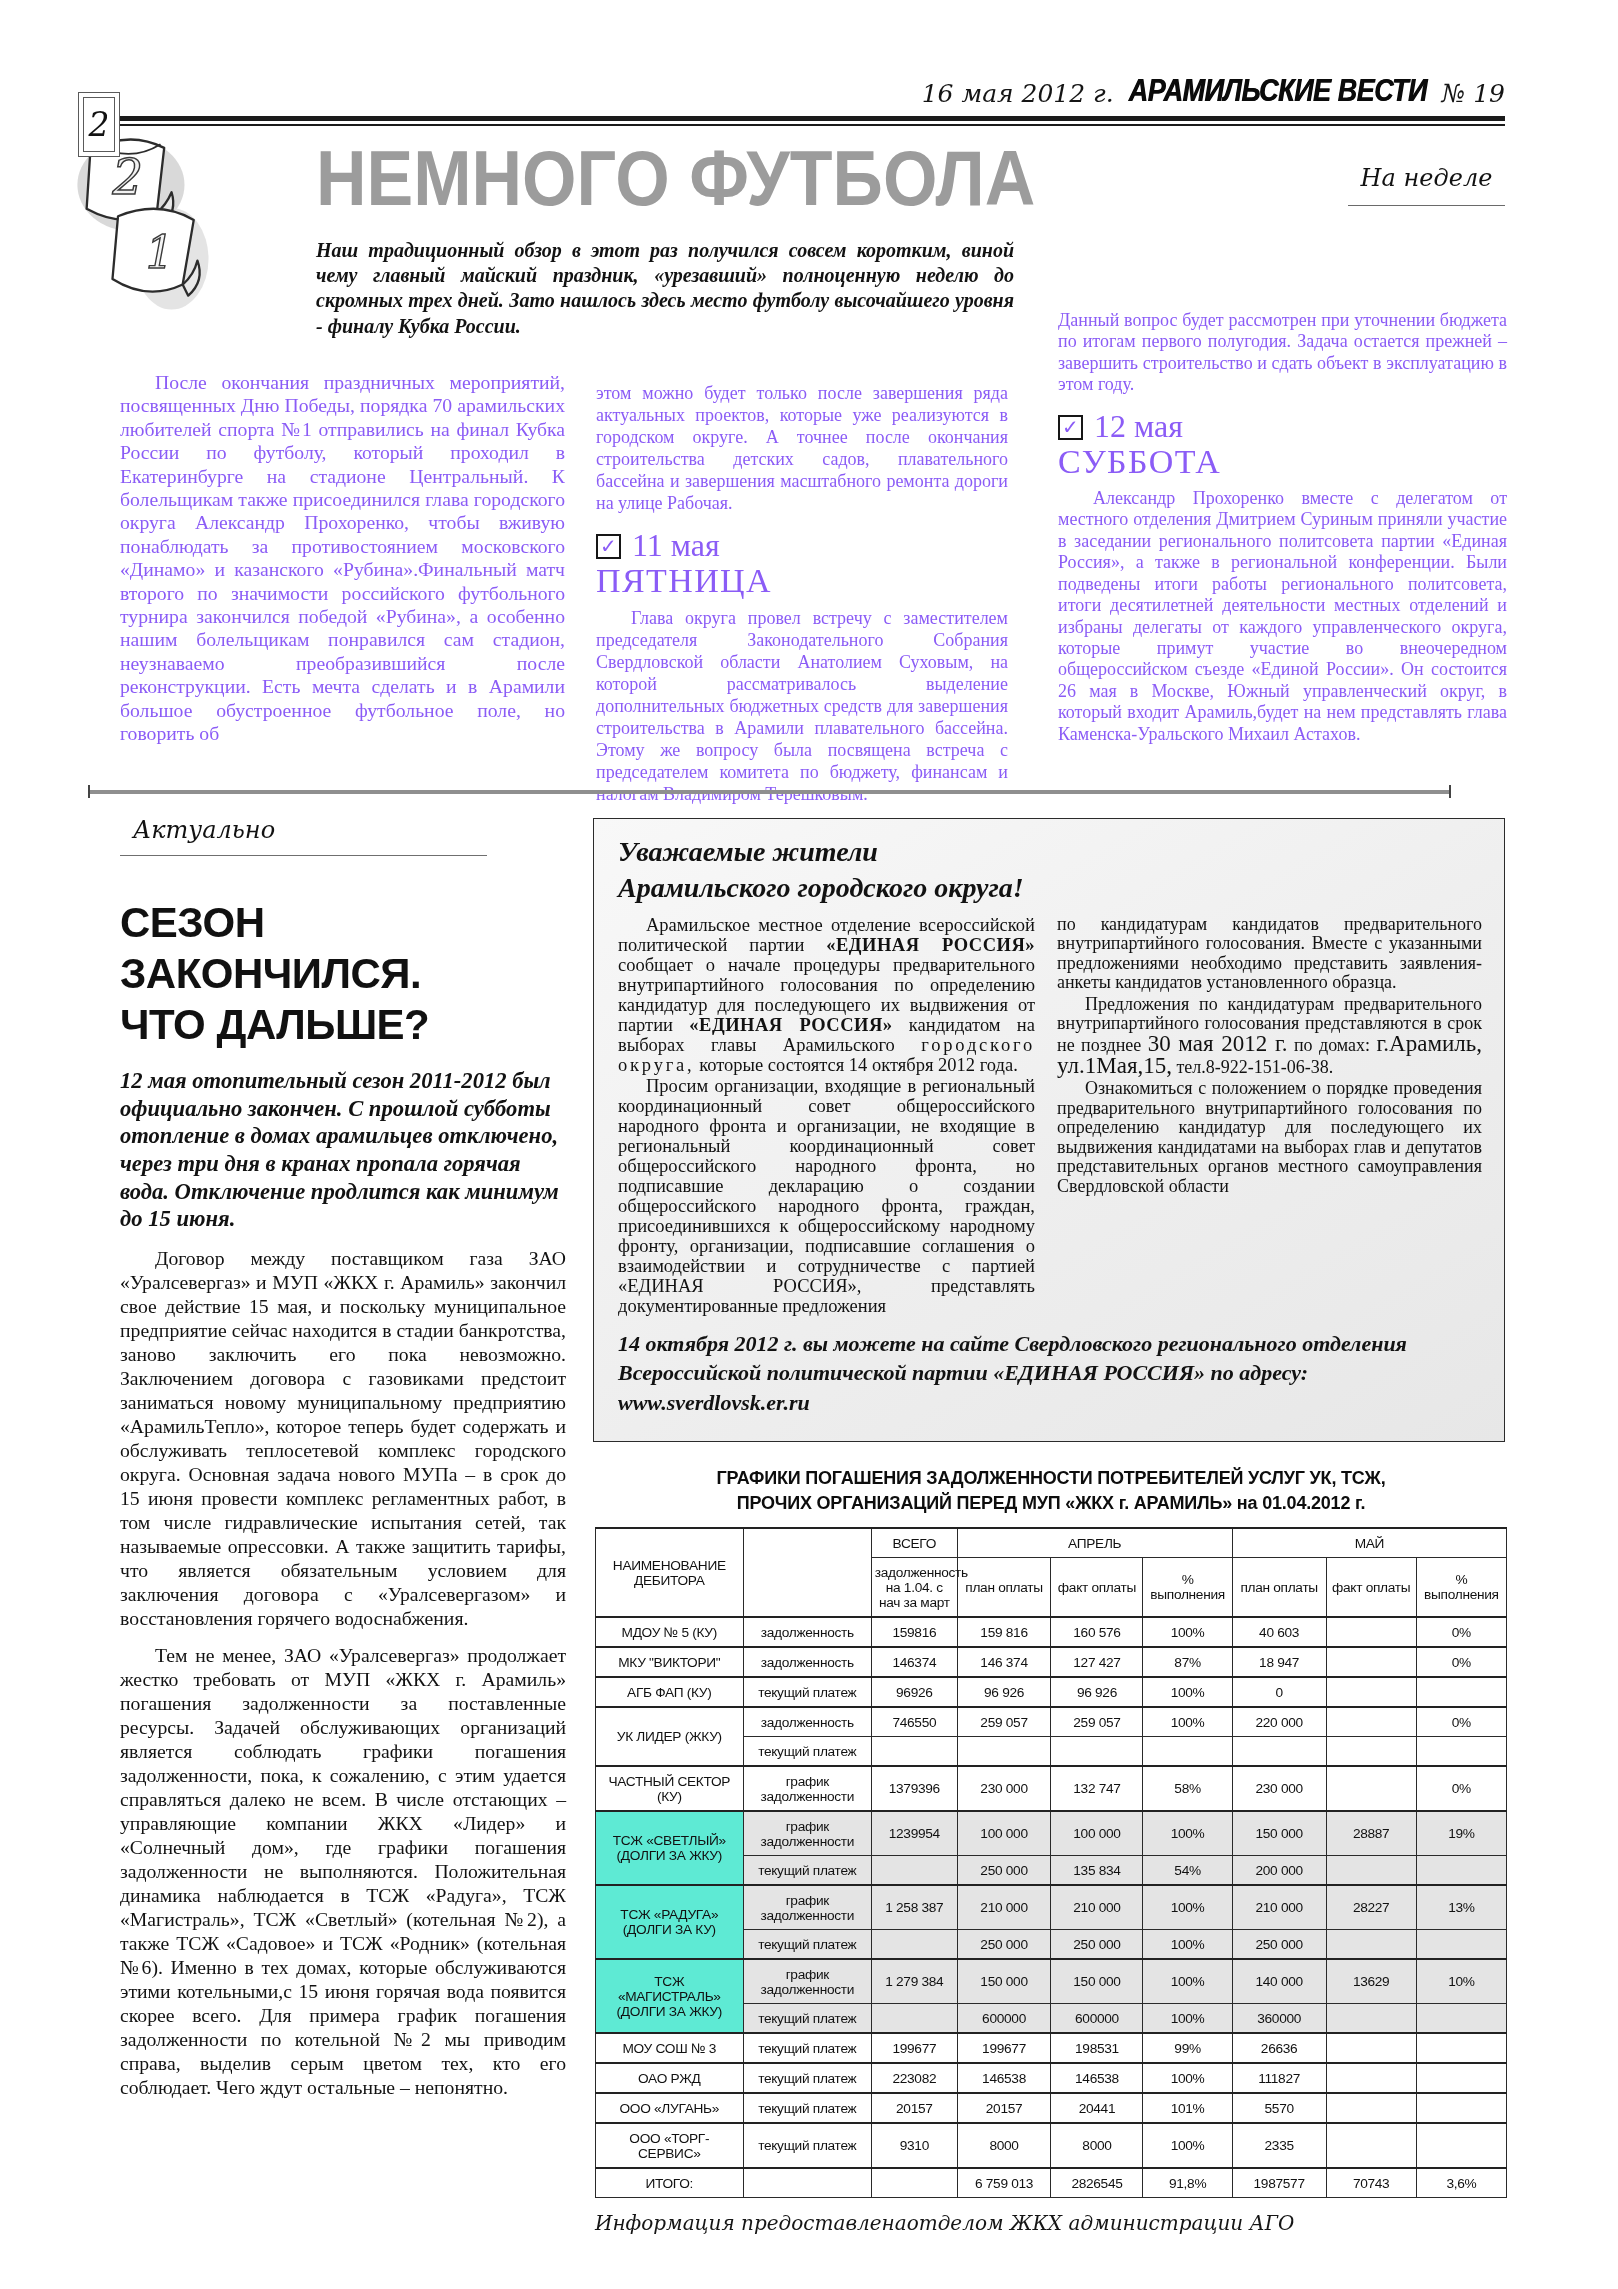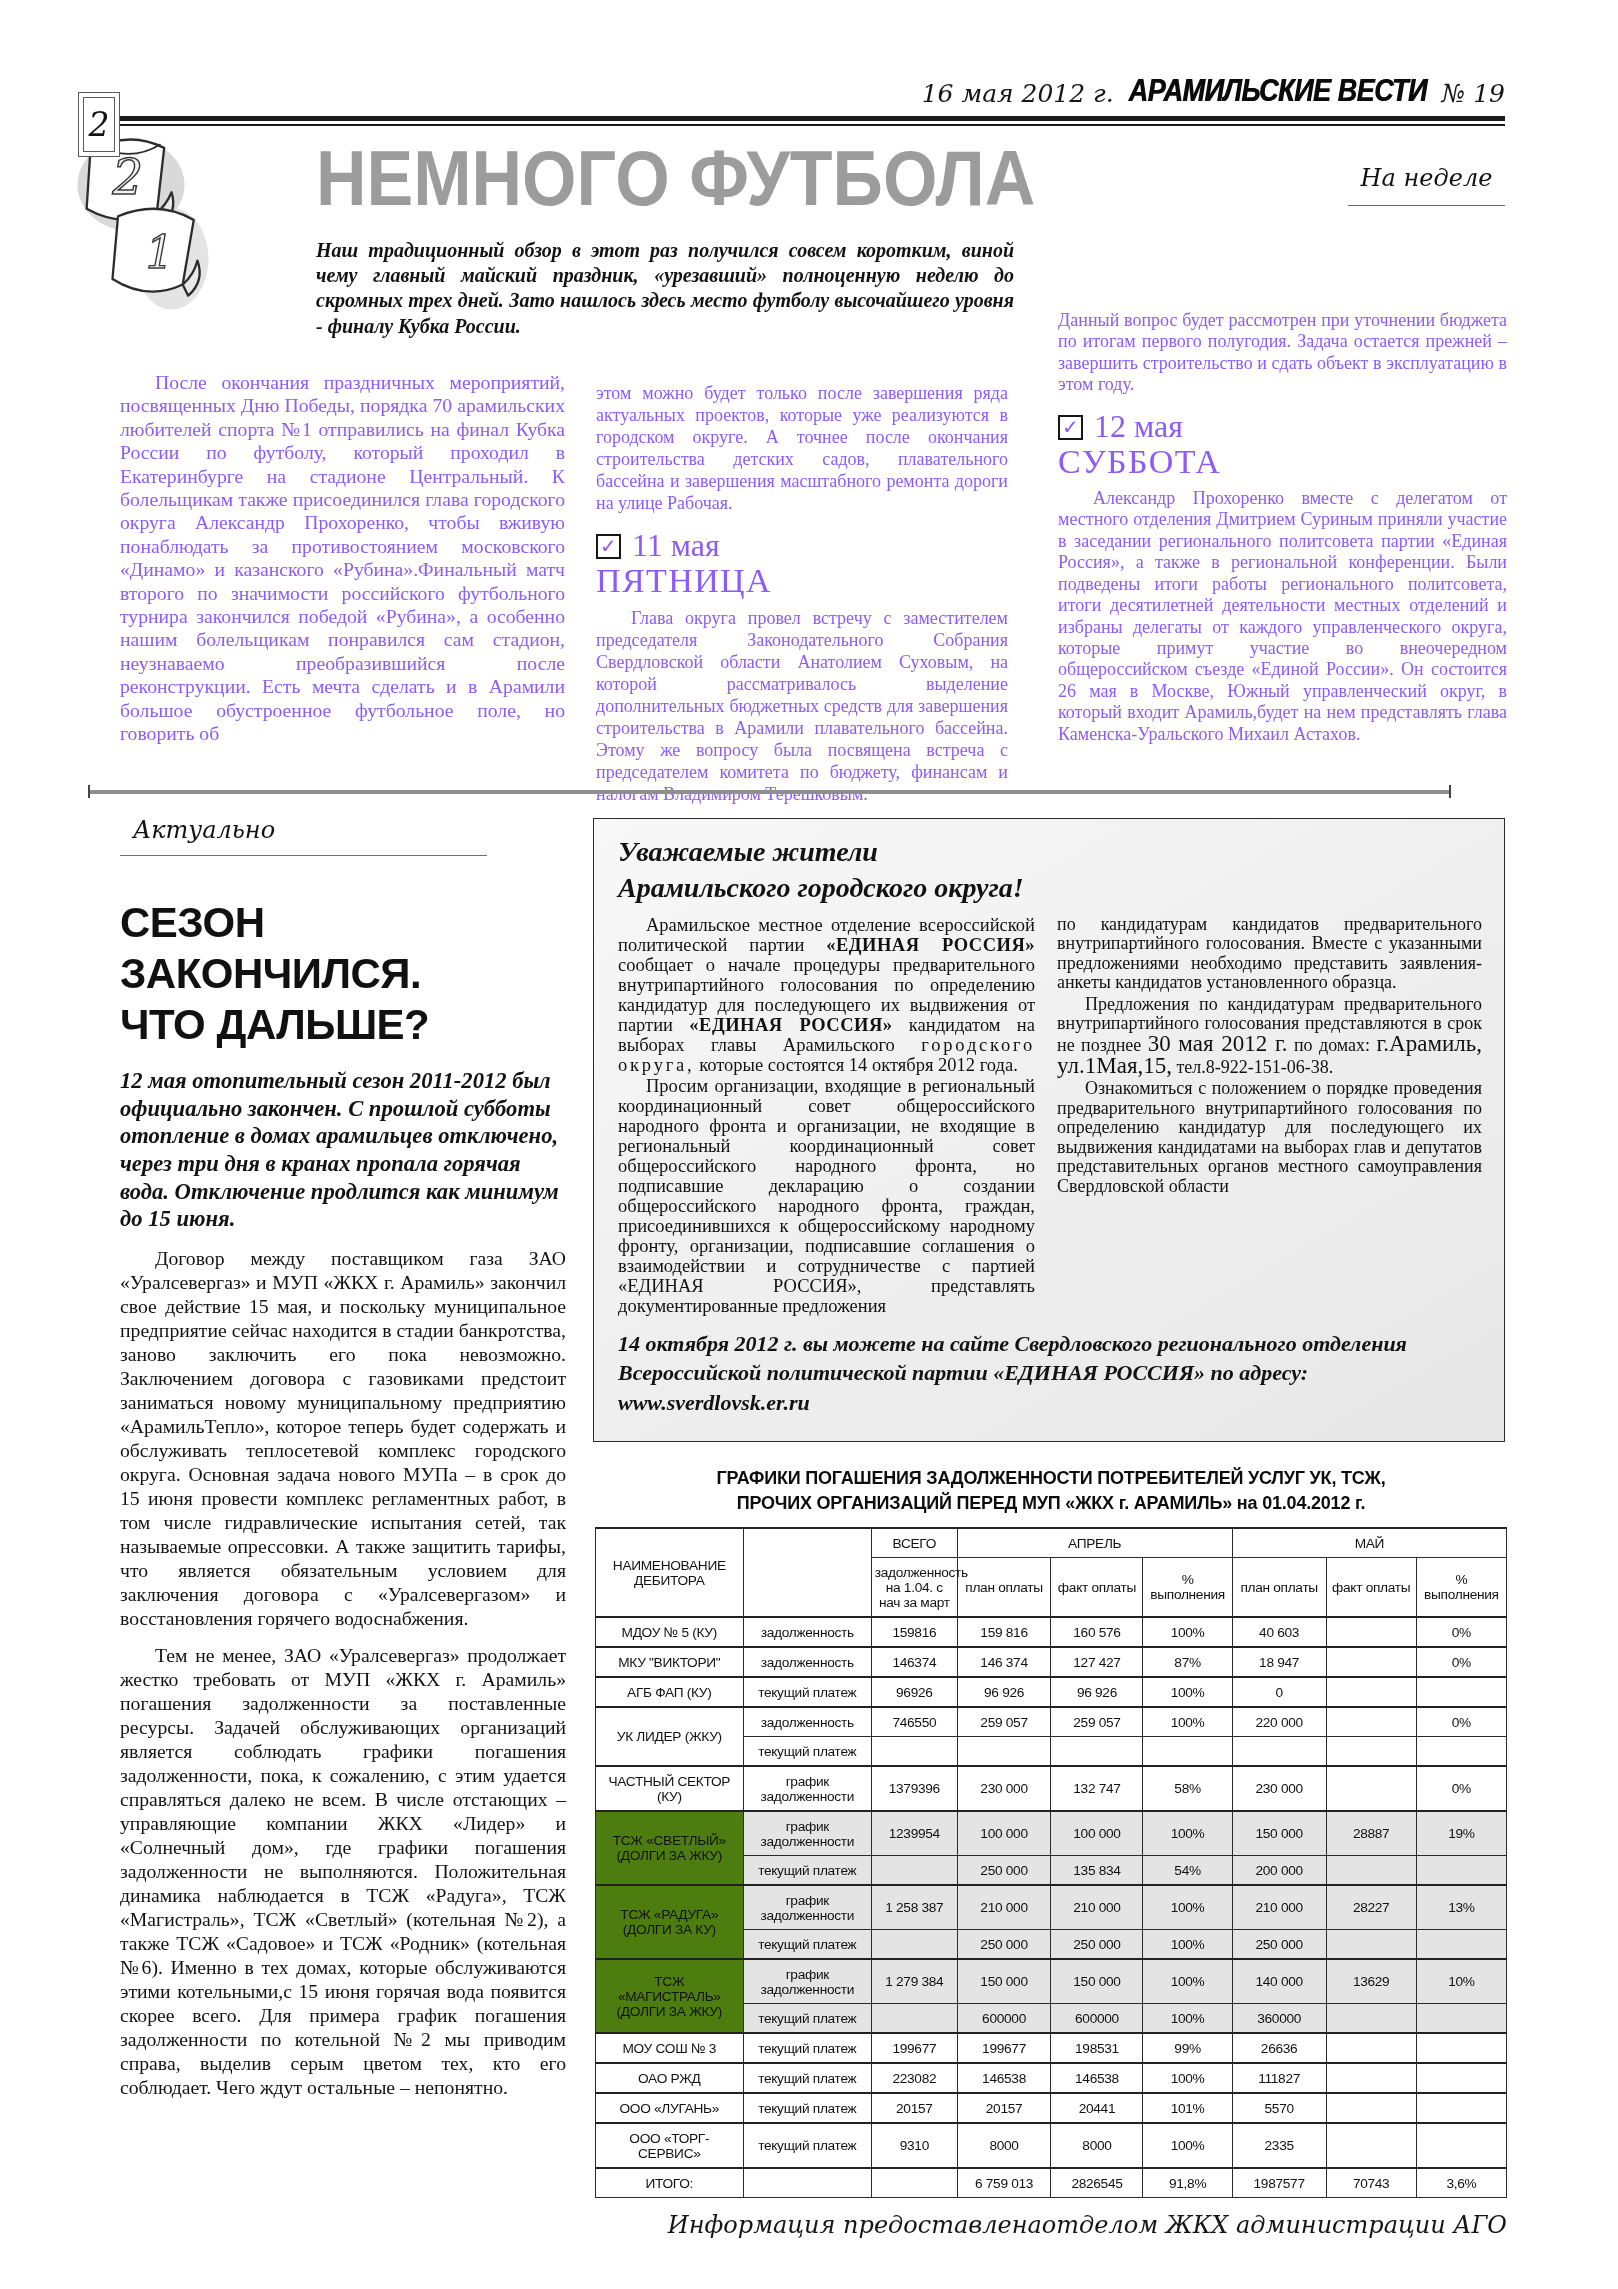--- a/index.html
+++ b/index.html
@@ -112,27 +112,27 @@
   
   .tbl-wrap { left:595px; top:1466px; width:912px; font-family:"Liberation Sans", sans-serif; }
   .tbl-title { text-align:center; font-weight:bold; font-size:18px; line-height:1.4; letter-spacing:-0.2px; color:#0d0d0d; }
   table.debt { width:100%; border-collapse:collapse; margin-top:11px; table-layout:fixed; }
   table.debt th, table.debt td {
     border:1.8px solid #2a2a2a; text-align:center; vertical-align:middle;
     font-size:13.7px; letter-spacing:-0.3px; font-weight:normal;
     padding:6.5px 2.8px; color:#111; background:#fff;
   }
   table.debt tr.gray td { background:#e4e4e4; }
-  table.debt tr.gray td.name-cell { background:#4d7c0f; }
+  table.debt tr.gray td.name-cell { background:#5eead4; }
   table.debt tr.gstart td, table.debt tr.gstart th { border-top:2.8px solid #222; }
   table.debt tr.sub td { border-top:0.9px solid #2a2a2a; }
   table.debt td.name-cell { padding:6.5px 5.5px; }
   .tbl-source {
-    margin-top:13px; text-align:right; font-family:"DejaVu Serif", serif;
-    font-style:italic; font-size:24px; color:#151515;
+    margin-top:13px; font-family:"DejaVu Serif", serif;
+    font-style:italic; font-size:20px; color:#151515;
   }
 </style>
 </head>
 <body>
 
 <div class="abs pagenum-box">
   <div class="pagenum-inner">2</div>
 </div>
 <div class="abs hdr-right">
   <span class="hdr-date">16 мая 2012 г.</span>

